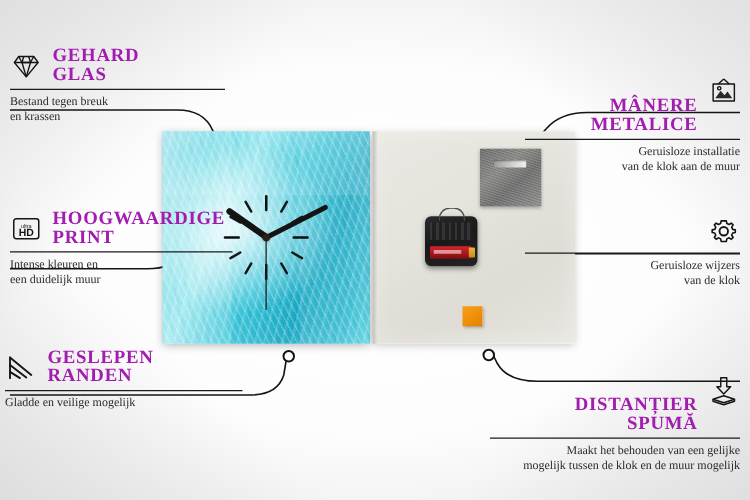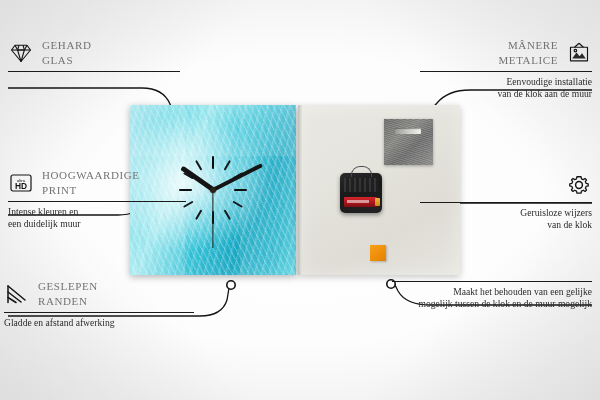--- a/index.html
+++ b/index.html
@@ -104,25 +104,25 @@
     background:linear-gradient(145deg,#f6a01a 0%,#ef8f09 55%,#e08105 100%);
     box-shadow:1px 1px 2px rgba(0,0,0,.22);
   }
 
   
   .callout{position:absolute;}
   .callout .head{display:flex;align-items:center;gap:8px;}
   .callout.right .head{justify-content:flex-end;}
   .title{
     font-family:"Liberation Serif", serif;
-    font-size:11px;line-height:14.5px;font-weight:400;
-    color:#737373;letter-spacing:.6px;text-transform:uppercase;
+    font-size:15px;line-height:14.5px;font-weight:700;
+    color:#a21caf;letter-spacing:.6px;text-transform:uppercase;
     white-space:pre-line;
   }
-  .callout.right .title{text-align:right;}
+  .callout.right .title{text-align:right;margin-top:40px;}
   .rule{height:1px;background:#1a1a1a;margin:4px 0 4px 0;}
   .desc{
     font-family:"Liberation Serif", serif;
     font-size:9.6px;line-height:11.6px;color:#2b2b2b;white-space:pre-line;
   }
   .callout.right .desc{text-align:right;}
   .ico{width:26px;height:26px;flex:0 0 26px;display:block;}
   .ico svg{display:block;width:26px;height:26px;}
 </style>
 </head>
@@ -235,20 +235,22 @@
           <path d="M9.6,10 H16.4"></path>
               <path d="M11,5.2 L9.6,10"></path>
               <path d="M15,5.2 L16.4,10"></path>
         </g>
           </svg>
       </span>
       <span class="title">GEHARD
 GLAS</span>
     </div>
     <div class="rule"></div>
+    <div class="desc">Bestand tegen breuk
+en krassen</div>
   </div>
 
   <div class="callout left" style="left:8px;top:168px;width:178px;">
     <div class="head">
       <span class="ico">
         <svg viewBox="0 0 26 26">
           <rect x="3" y="5" width="20" height="16" rx="2" fill="none" stroke="#141414" stroke-width="1.2"></rect>
           <text x="13" y="12" font-family="Liberation Sans, sans-serif" font-size="4.4" text-anchor="middle" fill="#141414">ultra</text>
           <text x="13" y="19" font-family="Liberation Sans, sans-serif" font-size="8.4" font-weight="bold" text-anchor="middle" fill="#141414">HD</text>
         </svg>
@@ -270,59 +272,72 @@
               <path d="M4,11 L17,21"></path>
               <path d="M4,16.5 L12,21.5"></path>
           <path d="M4,5 L4,21.5"></path>
         </g>
           </svg>
       </span>
       <span class="title">GESLEPEN
 RANDEN</span>
     </div>
     <div class="rule"></div>
-    <div class="desc">Gladde en afstand afwerking</div>
+    <div class="desc">Gladde en veilige mogelijk</div>
   </div>
 
   <div class="callout right" style="left:420px;top:38px;width:172px;">
     <div class="head">
       <span class="title">MÂNERE
 METALICE</span>
       <span class="ico">
         <svg viewBox="0 0 26 26">
             <g fill="none" stroke="#141414" stroke-width="1.15" stroke-linejoin="round">
           <path d="M13,3.2 L8.6,7.2"></path>
               <path d="M13,3.2 L17.4,7.2"></path>
           <rect x="4.5" y="7.2" width="17" height="13.6"></rect>
           <path d="M6.2,18.6 L10.5,12.6 L13.6,16.2 L16,13.2 L19.8,18.6 Z" fill="#141414" stroke="none" opacity=".9"></path>
           <circle cx="9.4" cy="10.6" r="1.3"></circle>
         </g>
           </svg>
       </span>
     </div>
     <div class="rule"></div>
-    <div class="desc">Eenvoudige installatie
+    <div class="desc">Geruisloze installatie
 van de klok aan de muur</div>
   </div>
 
   <div class="callout right" style="left:420px;top:172px;width:172px;">
     <div class="head">
       <span class="ico">
         <svg viewBox="0 0 26 26">
             <g fill="none" stroke="#141414" stroke-width="1.5" stroke-linejoin="round">
           <path d="M13,3.4 l2.4,0 l.5,2.4 l2.1,.95 l2.05,-1.35 l1.7,1.7 l-1.35,2.05 l.95,2.1 l2.4,.5 l0,2.4 l-2.4,.5 l-.95,2.1 l1.35,2.05 l-1.7,1.7 l-2.05,-1.35 l-2.1,.95 l-.5,2.4 l-2.4,0 l-2.4,0 l-.5,-2.4 l-2.1,-.95 l-2.05,1.35 l-1.7,-1.7 l1.35,-2.05 l-.95,-2.1 l-2.4,-.5 l0,-2.4 l2.4,-.5 l.95,-2.1 l-1.35,-2.05 l1.7,-1.7 l2.05,1.35 l2.1,-.95 l.5,-2.4 z" transform="scale(.86) translate(2.1,2.1)"></path>
           <circle cx="13" cy="13" r="3.4"></circle>
         </g>
           </svg>
       </span>
     </div>
     <div class="rule"></div>
     <div class="desc">Geruisloze wijzers
 van de klok</div>
   </div>
 
   <div class="callout right" style="left:392px;top:277px;width:200px;">
+    <div class="head">
+      <span class="title">DISTANȚIER
+SPUMĂ</span>
+      <span class="ico">
+        <svg viewBox="0 0 26 26">
+            <g fill="none" stroke="#141414" stroke-width="1.15" stroke-linejoin="round">
+          <path d="M10.6,3.2 h4.8 v7.2 h3.1 L13,16.2 L7.5,10.4 h3.1 Z"></path>
+          <path d="M13,17.6 L21.6,20.4 L13,23.2 L4.4,20.4 Z"></path>
+          <path d="M4.4,20.4 v1.6 L13,24.8 L21.6,22 v-1.6"></path>
+        </g>
+          </svg>
+      </span>
+    </div>
     <div class="rule"></div>
     <div class="desc">Maakt het behouden van een gelijke
 mogelijk tussen de klok en de muur mogelijk</div>
   </div>
 
 </div>
 
 </body></html>

